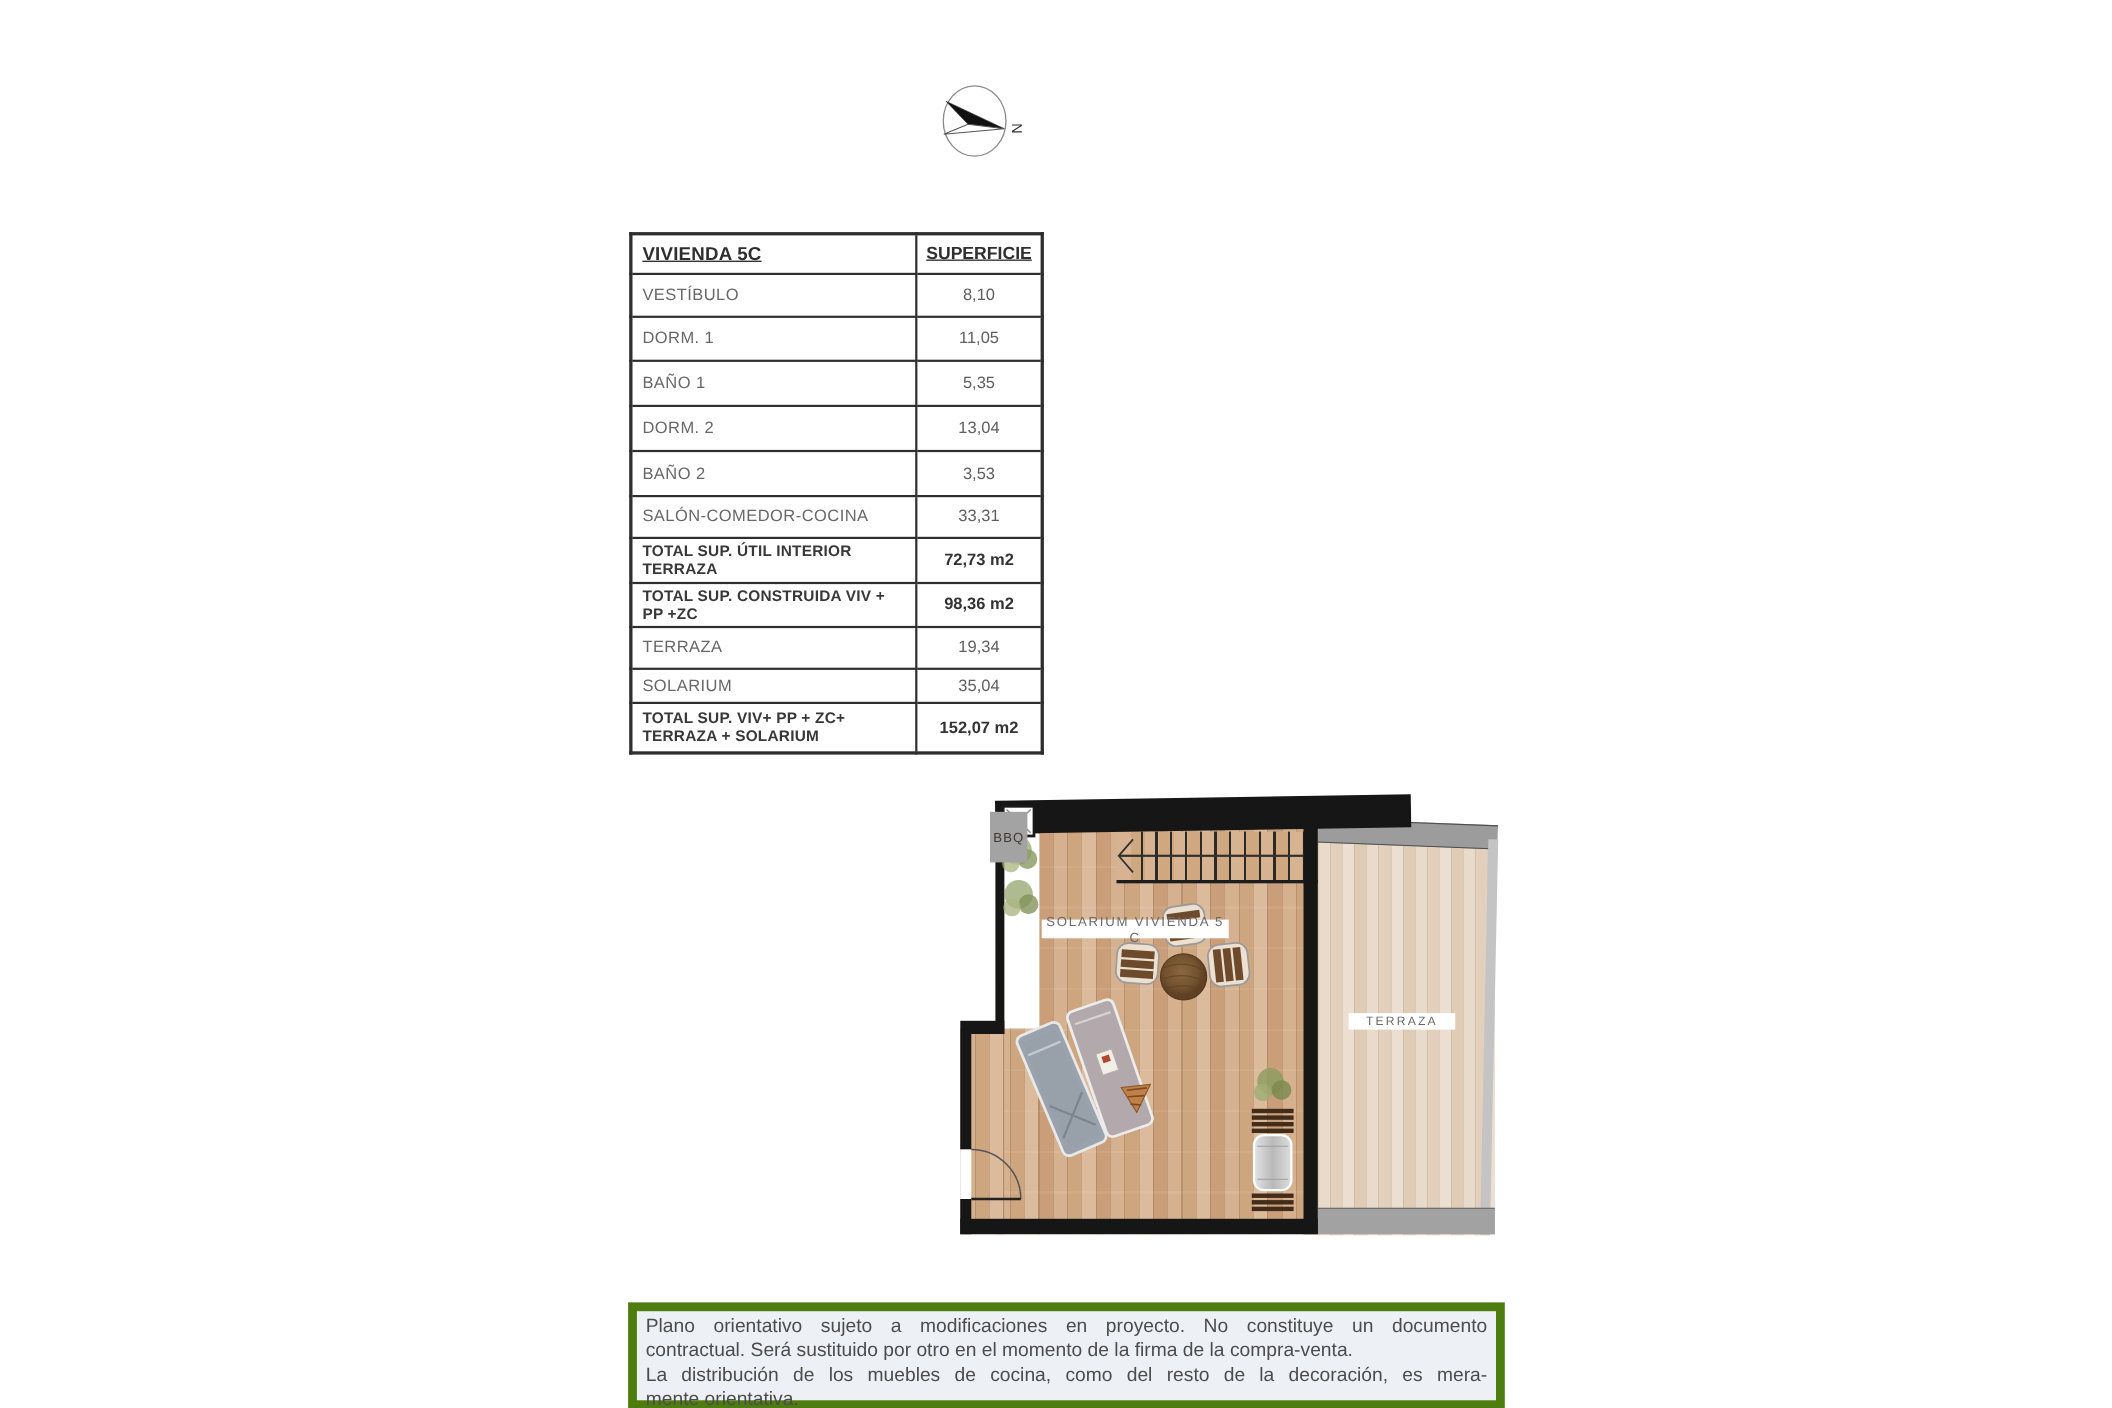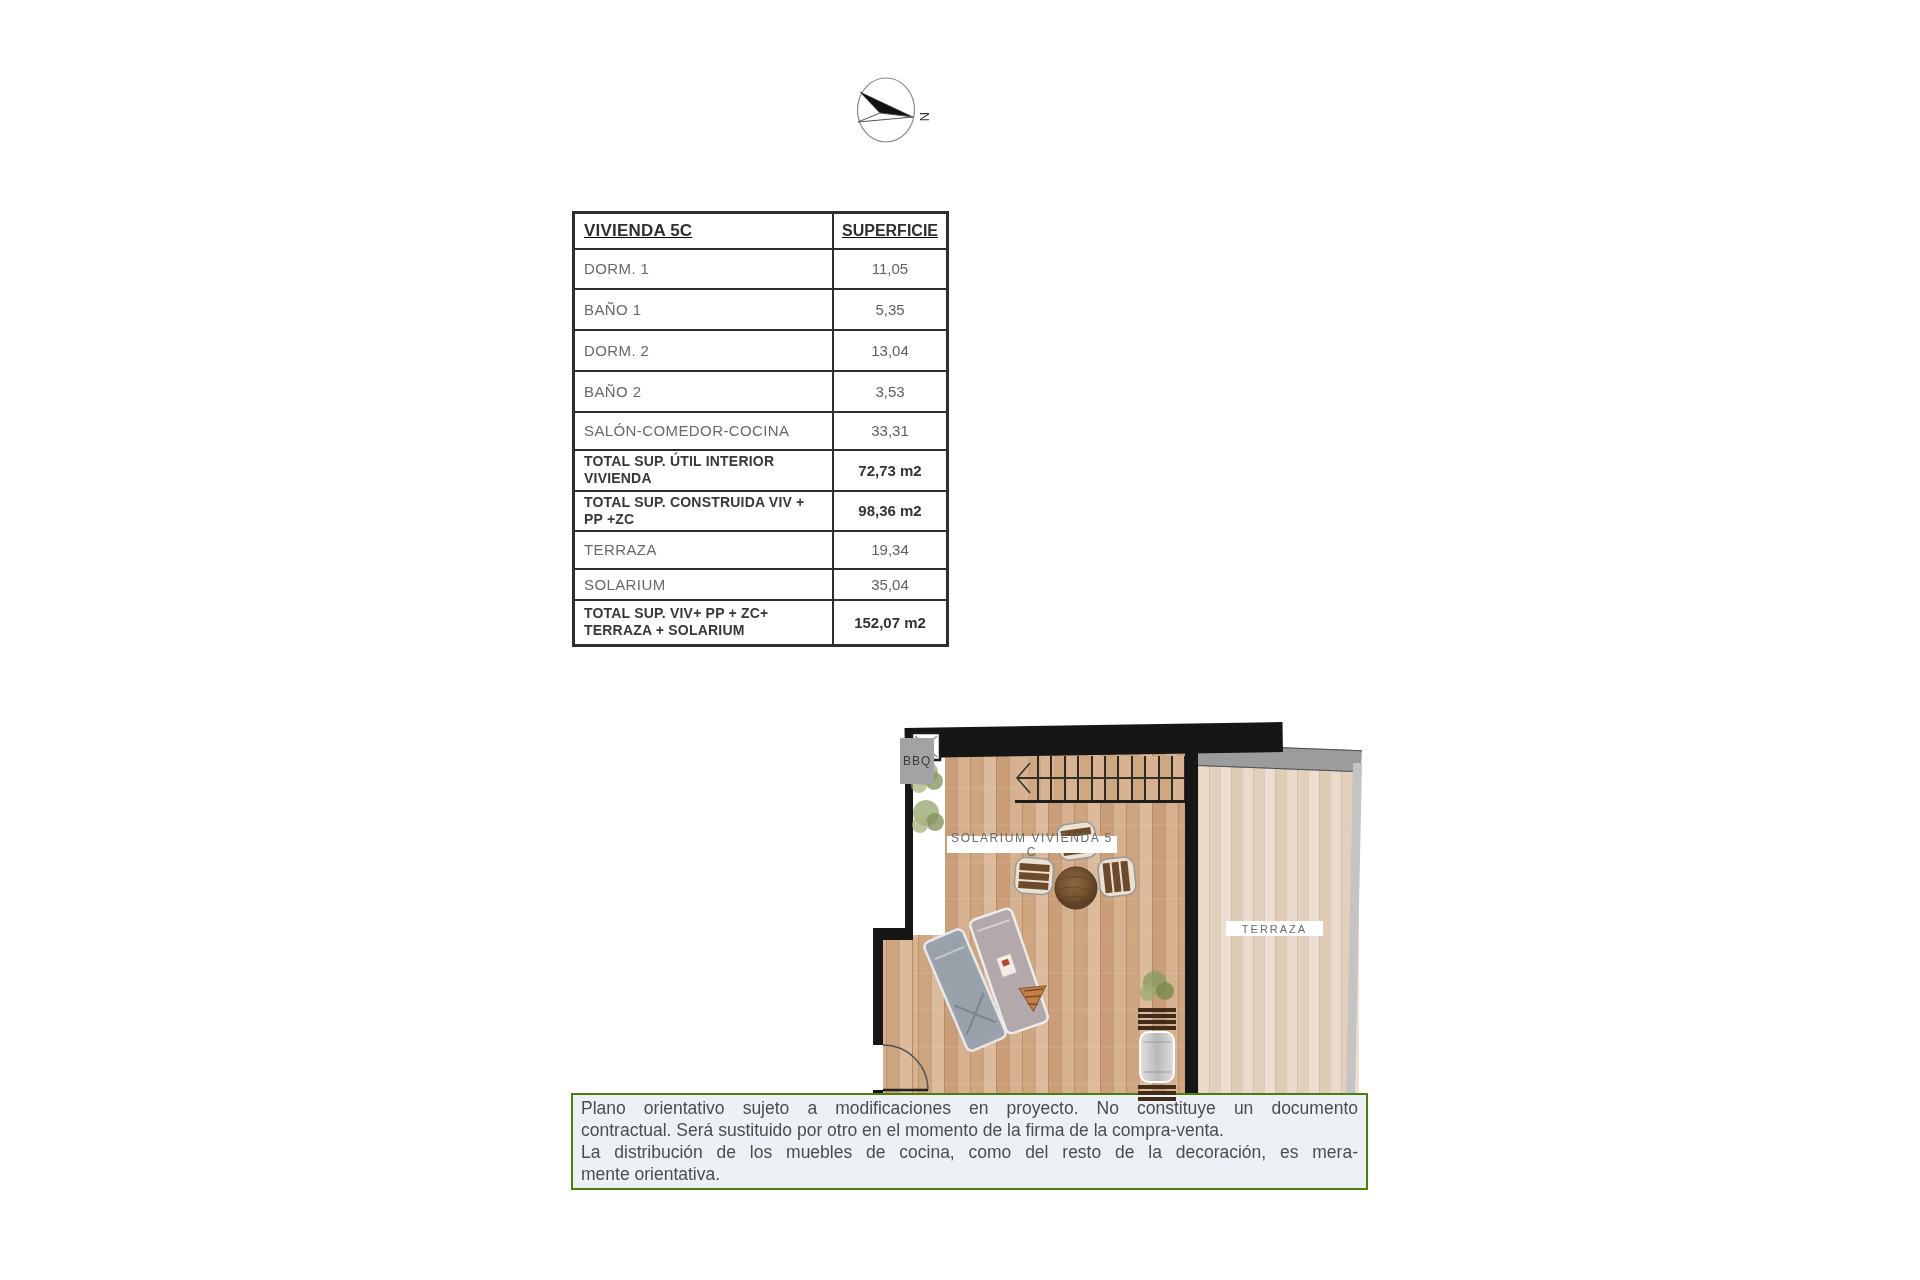--- a/index.html
+++ b/index.html
@@ -72,22 +72,22 @@
       background:#a3a3a3;padding:16px 3px;z-index:6;}
 
   .label-strip{background:#ffffff;color:#6a6a6a;text-align:center;z-index:6;
       display:flex;align-items:center;justify-content:center;}
   .solarium-label{left:77px;top:111px;width:170px;height:17px;font-size:12px;letter-spacing:1.6px;}
   .terraza-label{left:356px;top:196px;width:97px;height:15px;font-size:11px;letter-spacing:2px;}
 
   .plan svg.overlay{left:0;top:0;width:496px;height:402px;z-index:5;}
 
   
-  .disclaimer{position:absolute;left:571px;top:1093px;width:797px;height:97px;
-      box-sizing:border-box;border:2px solid #4d7c0f;background:#edf1f5;
+  .disclaimer{position:absolute;left:571px;top:1184px;width:797px;height:97px;
+      box-sizing:border-box;border:8px solid #4d7c0f;background:#edf1f5;
       padding:2px 8px 0 8px;color:#4c4c4c;font-size:17.5px;line-height:22px;}
   .disclaimer .just{text-align:justify;text-align-last:justify;}
 </style>
 </head>
 <body>
 
 <div class="canvas">
 
   <svg class="compass" viewBox="0 0 100 85">
     <ellipse cx="34" cy="36" rx="28.5" ry="32" fill="none" stroke="#8a8a8a" stroke-width="1.2"></ellipse>
@@ -95,20 +95,24 @@
     <polygon points="61,43 28,39 6,48" fill="#ffffff" stroke="#555" stroke-width="1"></polygon>
     <text x="73" y="43" font-size="13" fill="#333" font-family="Liberation Sans, sans-serif" transform="rotate(90 73 38)">N</text>
   </svg>
 
   <table class="areas">
     <tbody>
         <tr class="hdr h36">
       <td class="lbl">VIVIENDA 5C</td>
       <td class="val">SUPERFICIE</td>
     </tr>
+    <tr class="h39">
+      <td class="lbl">VESTÍBULO</td>
+      <td class="val">8,10</td>
+    </tr>
     <tr class="h40">
       <td class="lbl">DORM. 1</td>
       <td class="val">11,05</td>
     </tr>
     <tr class="h41">
       <td class="lbl">BAÑO 1</td>
       <td class="val">5,35</td>
     </tr>
     <tr class="h41">
       <td class="lbl">DORM. 2</td>
@@ -116,21 +120,21 @@
     </tr>
     <tr class="h41">
       <td class="lbl">BAÑO 2</td>
       <td class="val">3,53</td>
     </tr>
     <tr class="h38">
       <td class="lbl">SALÓN-COMEDOR-COCINA</td>
       <td class="val">33,31</td>
     </tr>
     <tr class="bold h41">
-      <td class="lbl">TOTAL SUP. ÚTIL INTERIOR VIVIENDA</td>
+      <td class="lbl">TOTAL SUP. ÚTIL INTERIOR TERRAZA</td>
       <td class="val">72,73 m2</td>
     </tr>
     <tr class="bold h40">
       <td class="lbl">TOTAL SUP. CONSTRUIDA VIV + PP +ZC</td>
       <td class="val">98,36 m2</td>
     </tr>
     <tr class="h38">
       <td class="lbl">TERRAZA</td>
       <td class="val">19,34</td>
     </tr>

